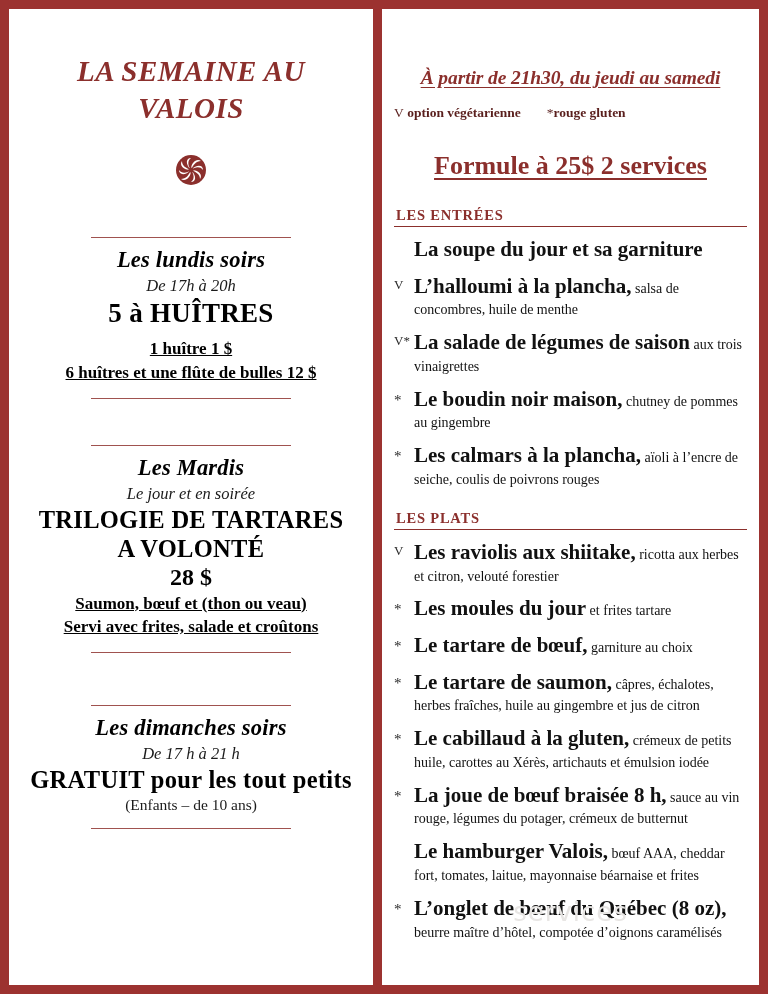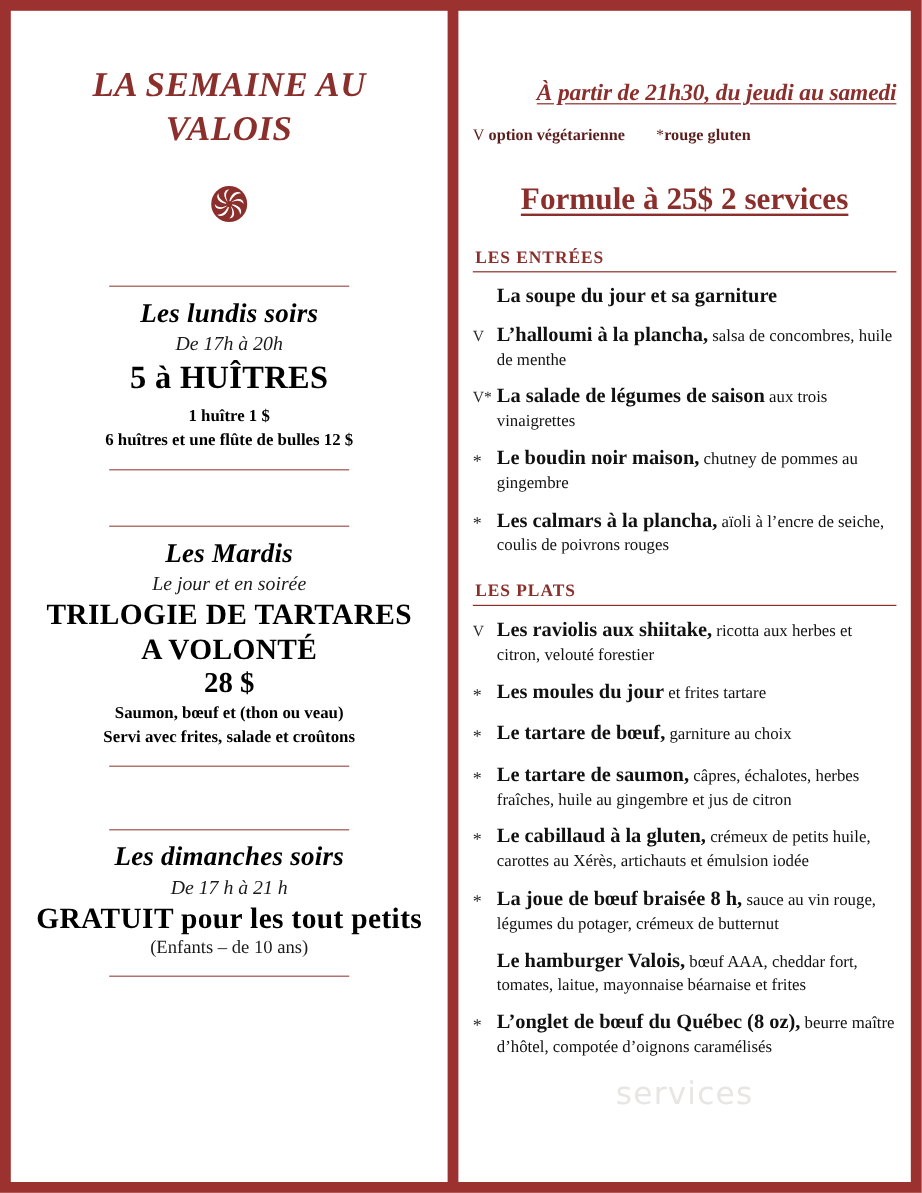--- a/index.html
+++ b/index.html
@@ -95,39 +95,40 @@
   .day-headline.small { font-size: 24.5px; line-height: 1.12; }
   .day-price {
     color: #000;
     font-weight: bold;
     font-size: 24px;
     margin-top: 1px;
   }
   .day-detail {
     color: #000;
     font-weight: bold;
-    font-size: 14px;
+    font-size: 17px;
     line-height: 1.28;
     margin-top: 9px;
+    text-decoration: underline;
   }
   .day-detail.tight { margin-top: 2px; }
   .day-note {
     color: #1b1b1b;
     font-size: 15.5px;
     margin-top: 2px;
   }
   .rule-bottom { margin-top: 14px; }
   .rule-top { margin-bottom: 0; }
 
   #mardis-section { margin-top: 46px; }
   #dimanches-section { margin-top: 52px; }
 
   
   #hours-line {
-    text-align: right;
+    text-align: center;
     color: #8b2f2c;
     font-weight: bold;
     font-style: italic;
     font-size: 19.5px;
     text-decoration: underline;
     text-underline-offset: 3px;
     margin-top: 58px;
     letter-spacing: -0.1px;
   }
   #legend-row {
@@ -184,21 +185,21 @@
   }
   .dish-mark.star { font-size: 15px; padding-top: 3px; }
   .dish-text {
     flex: 1;
     color: #111;
     font-size: 15px;
     line-height: 1.32;
   }
   .dish-name {
     font-weight: bold;
-    font-size: 17px;
+    font-size: 21px;
   }
   .dish-desc { font-size: 14px; }
 
   #watermark {
     position: absolute;
     left: 50%;
     transform: translateX(-50%);
     bottom: 58px;
     color: #e8e6e4;
     font-size: 26px;

